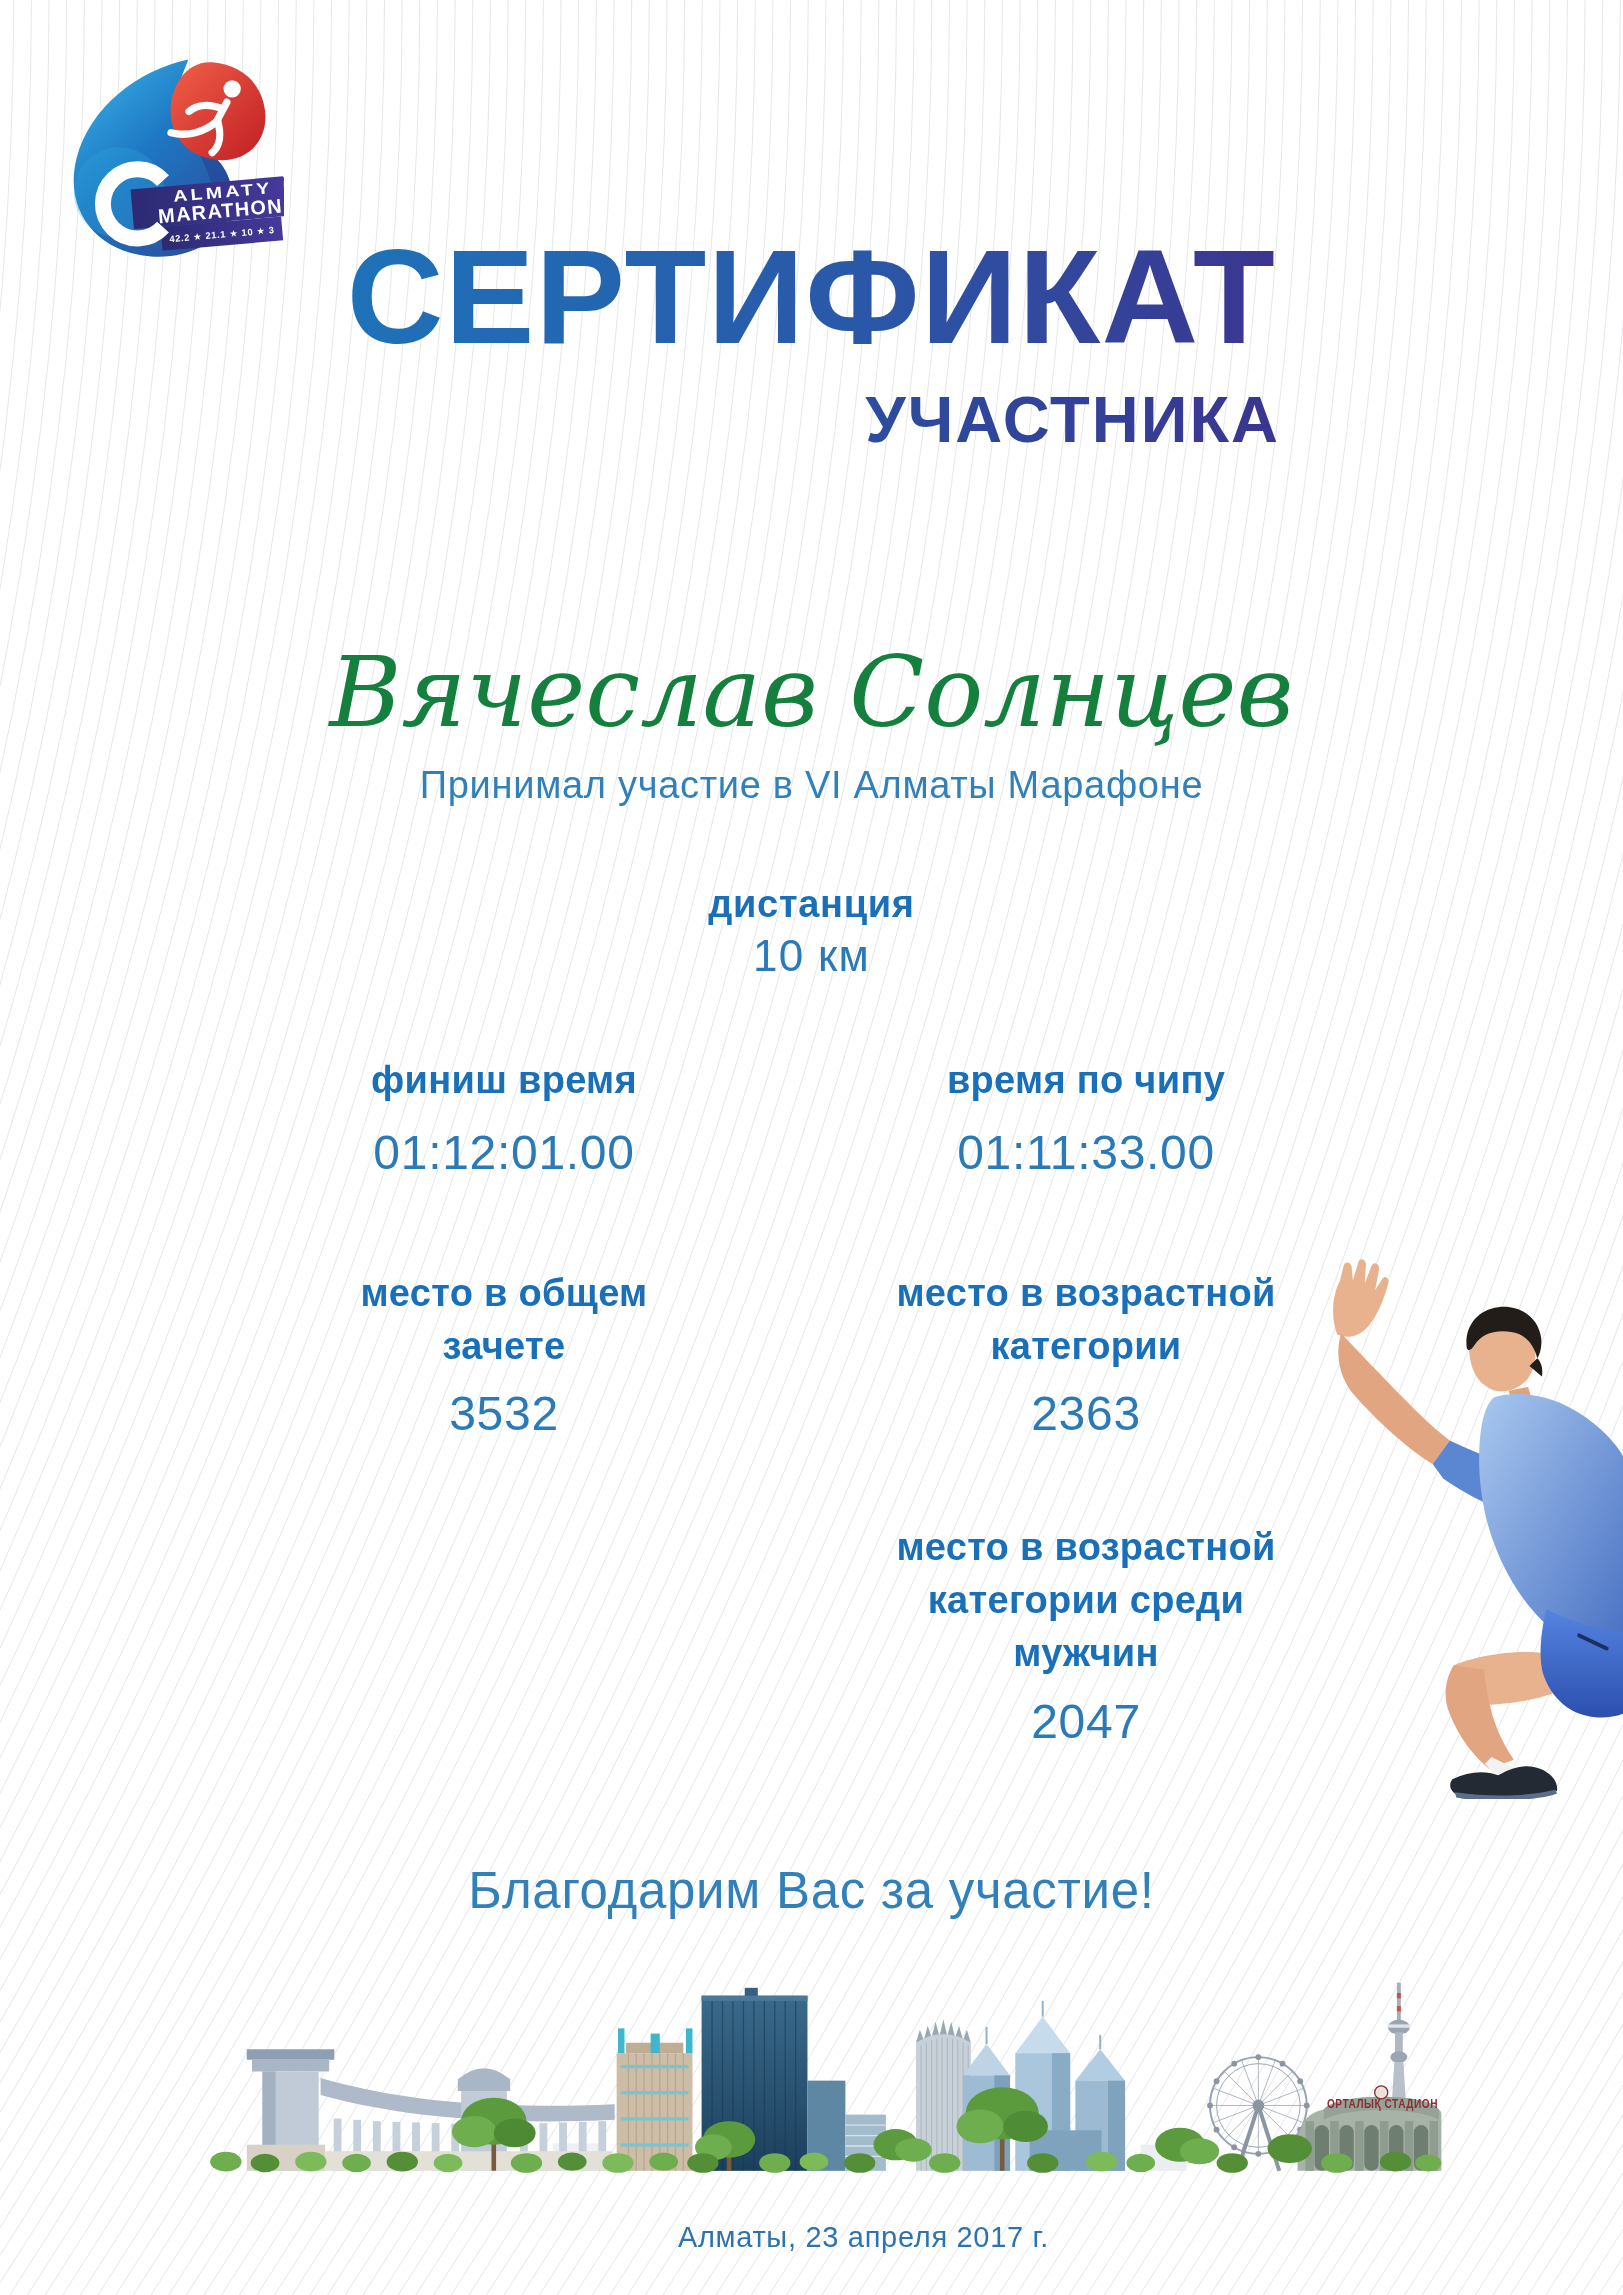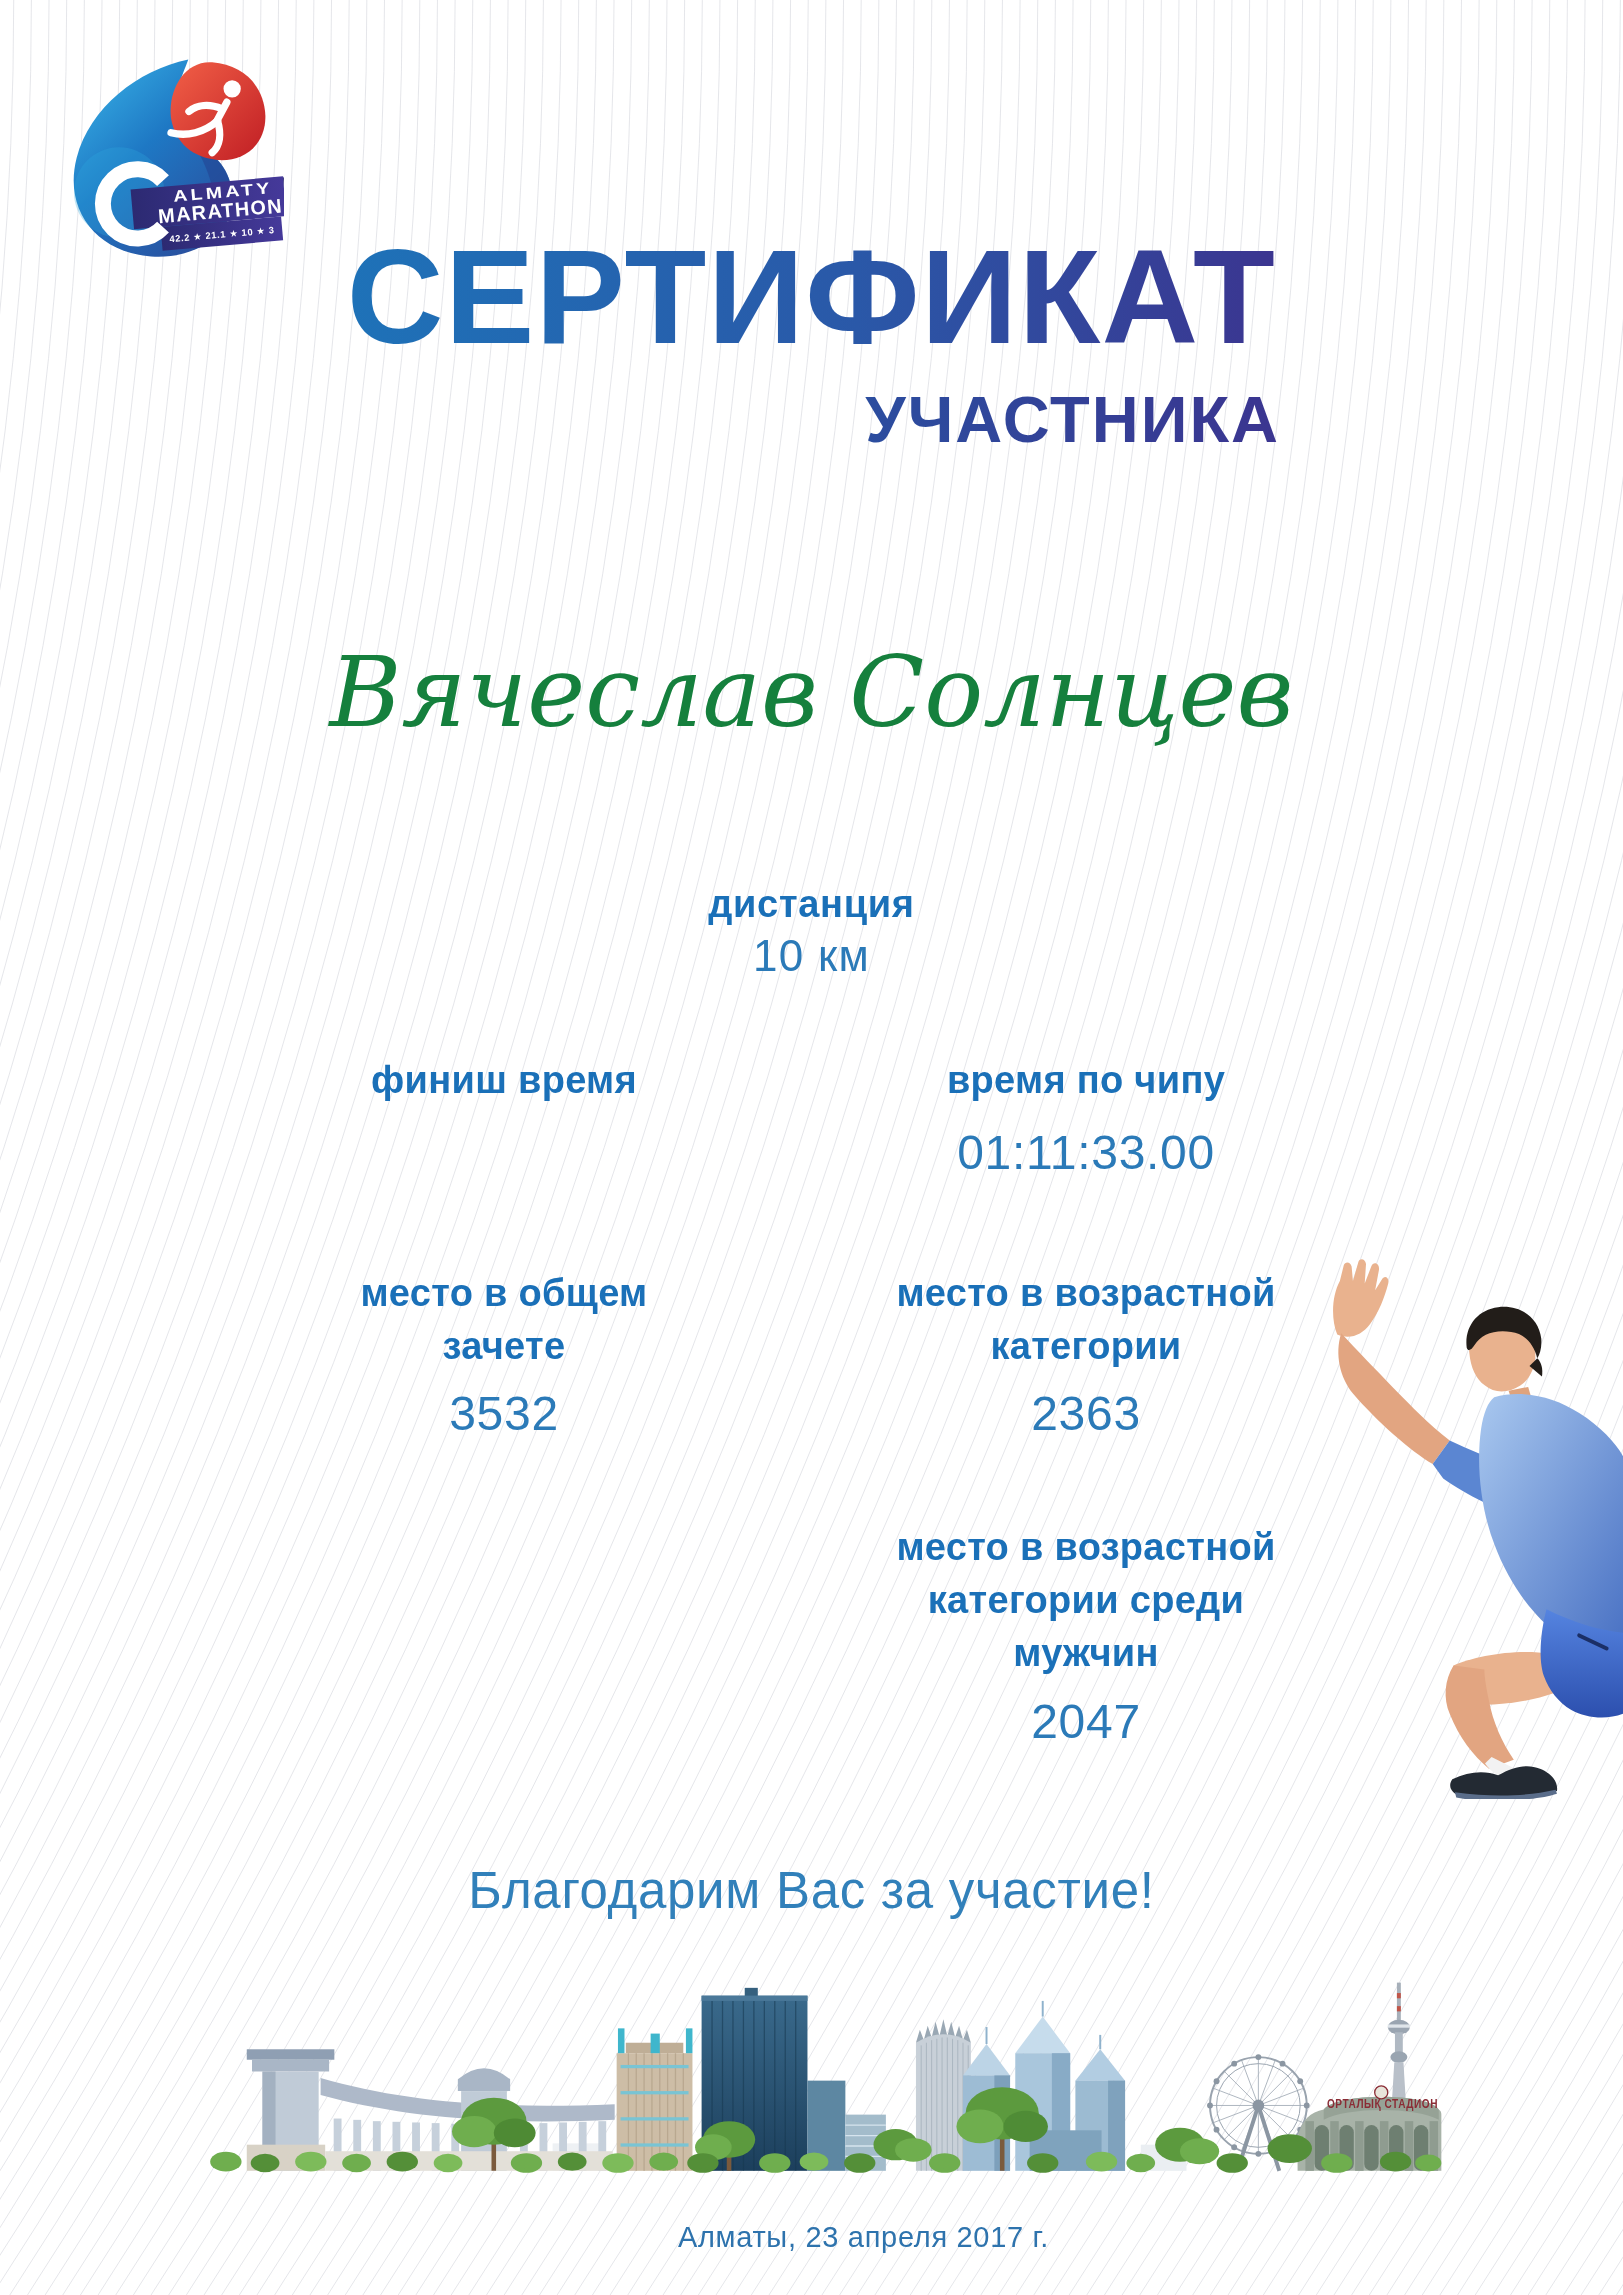--- a/index.html
+++ b/index.html
@@ -257,26 +257,28 @@
       <text x="150" y="252" font-size="30" font-weight="bold" letter-spacing="2" fill="#ffffff" textLength="188" lengthAdjust="spacingAndGlyphs">MARATHON</text>
       <text x="243" y="282" font-size="14" font-weight="bold" letter-spacing="1" fill="#ffffff" text-anchor="middle">42.2 ★ 21.1 ★ 10 ★ 3</text>
     </g>
     <path d="M 158,194 A 52,52 0 1 0 158,264" fill="none" stroke="#ffffff" stroke-width="24"></path>
   </svg>
 
   <div class="title">СЕРТИФИКАТ</div>
   <div class="subtitle">УЧАСТНИКА</div>
 
   <div class="name">Вячеслав Солнцев</div>
+  <div class="participation">Принимал участие в VI Алматы Марафоне</div>
 
   <div class="dist-label">дистанция</div>
   <div class="dist-value">10 км</div>
 
   <div class="stat col-l r1">
     <span class="stat-label">финиш время</span>
+    <span class="stat-value">01:12:01.00</span>
   </div>
   <div class="stat col-r r1">
     <span class="stat-label">время по чипу</span>
     <span class="stat-value">01:11:33.00</span>
   </div>
   <div class="stat col-l r2">
     <span class="stat-label">место в общем
 зачете</span>
     <span class="stat-value">3532</span>
   </div>

